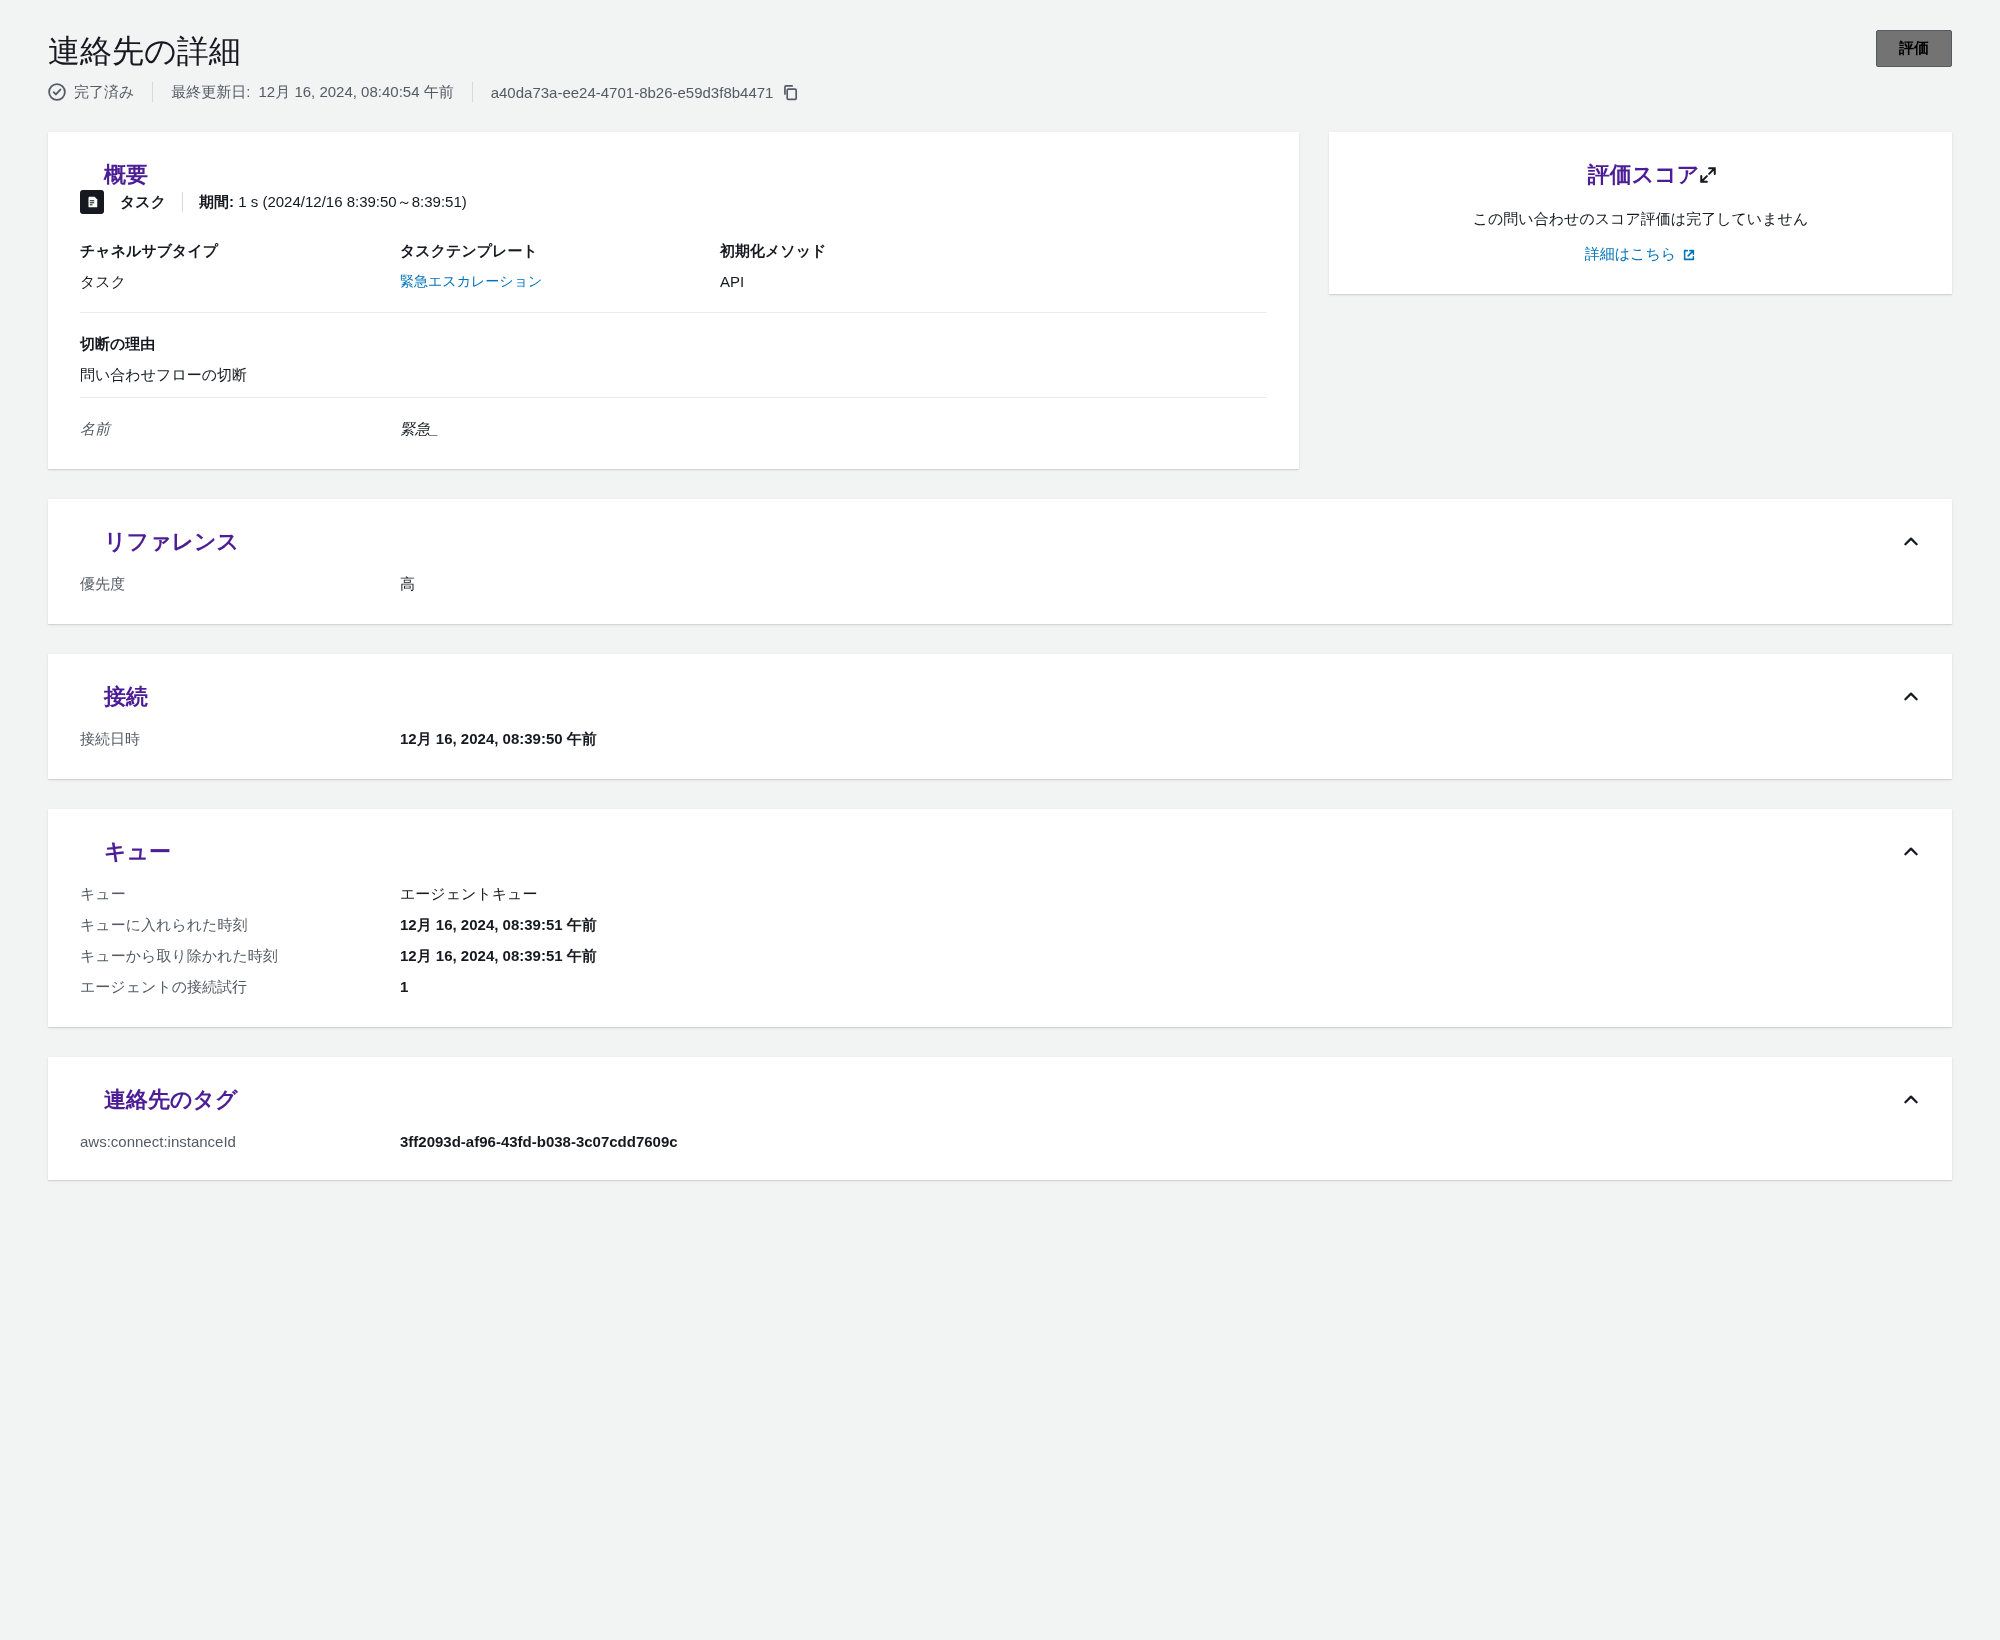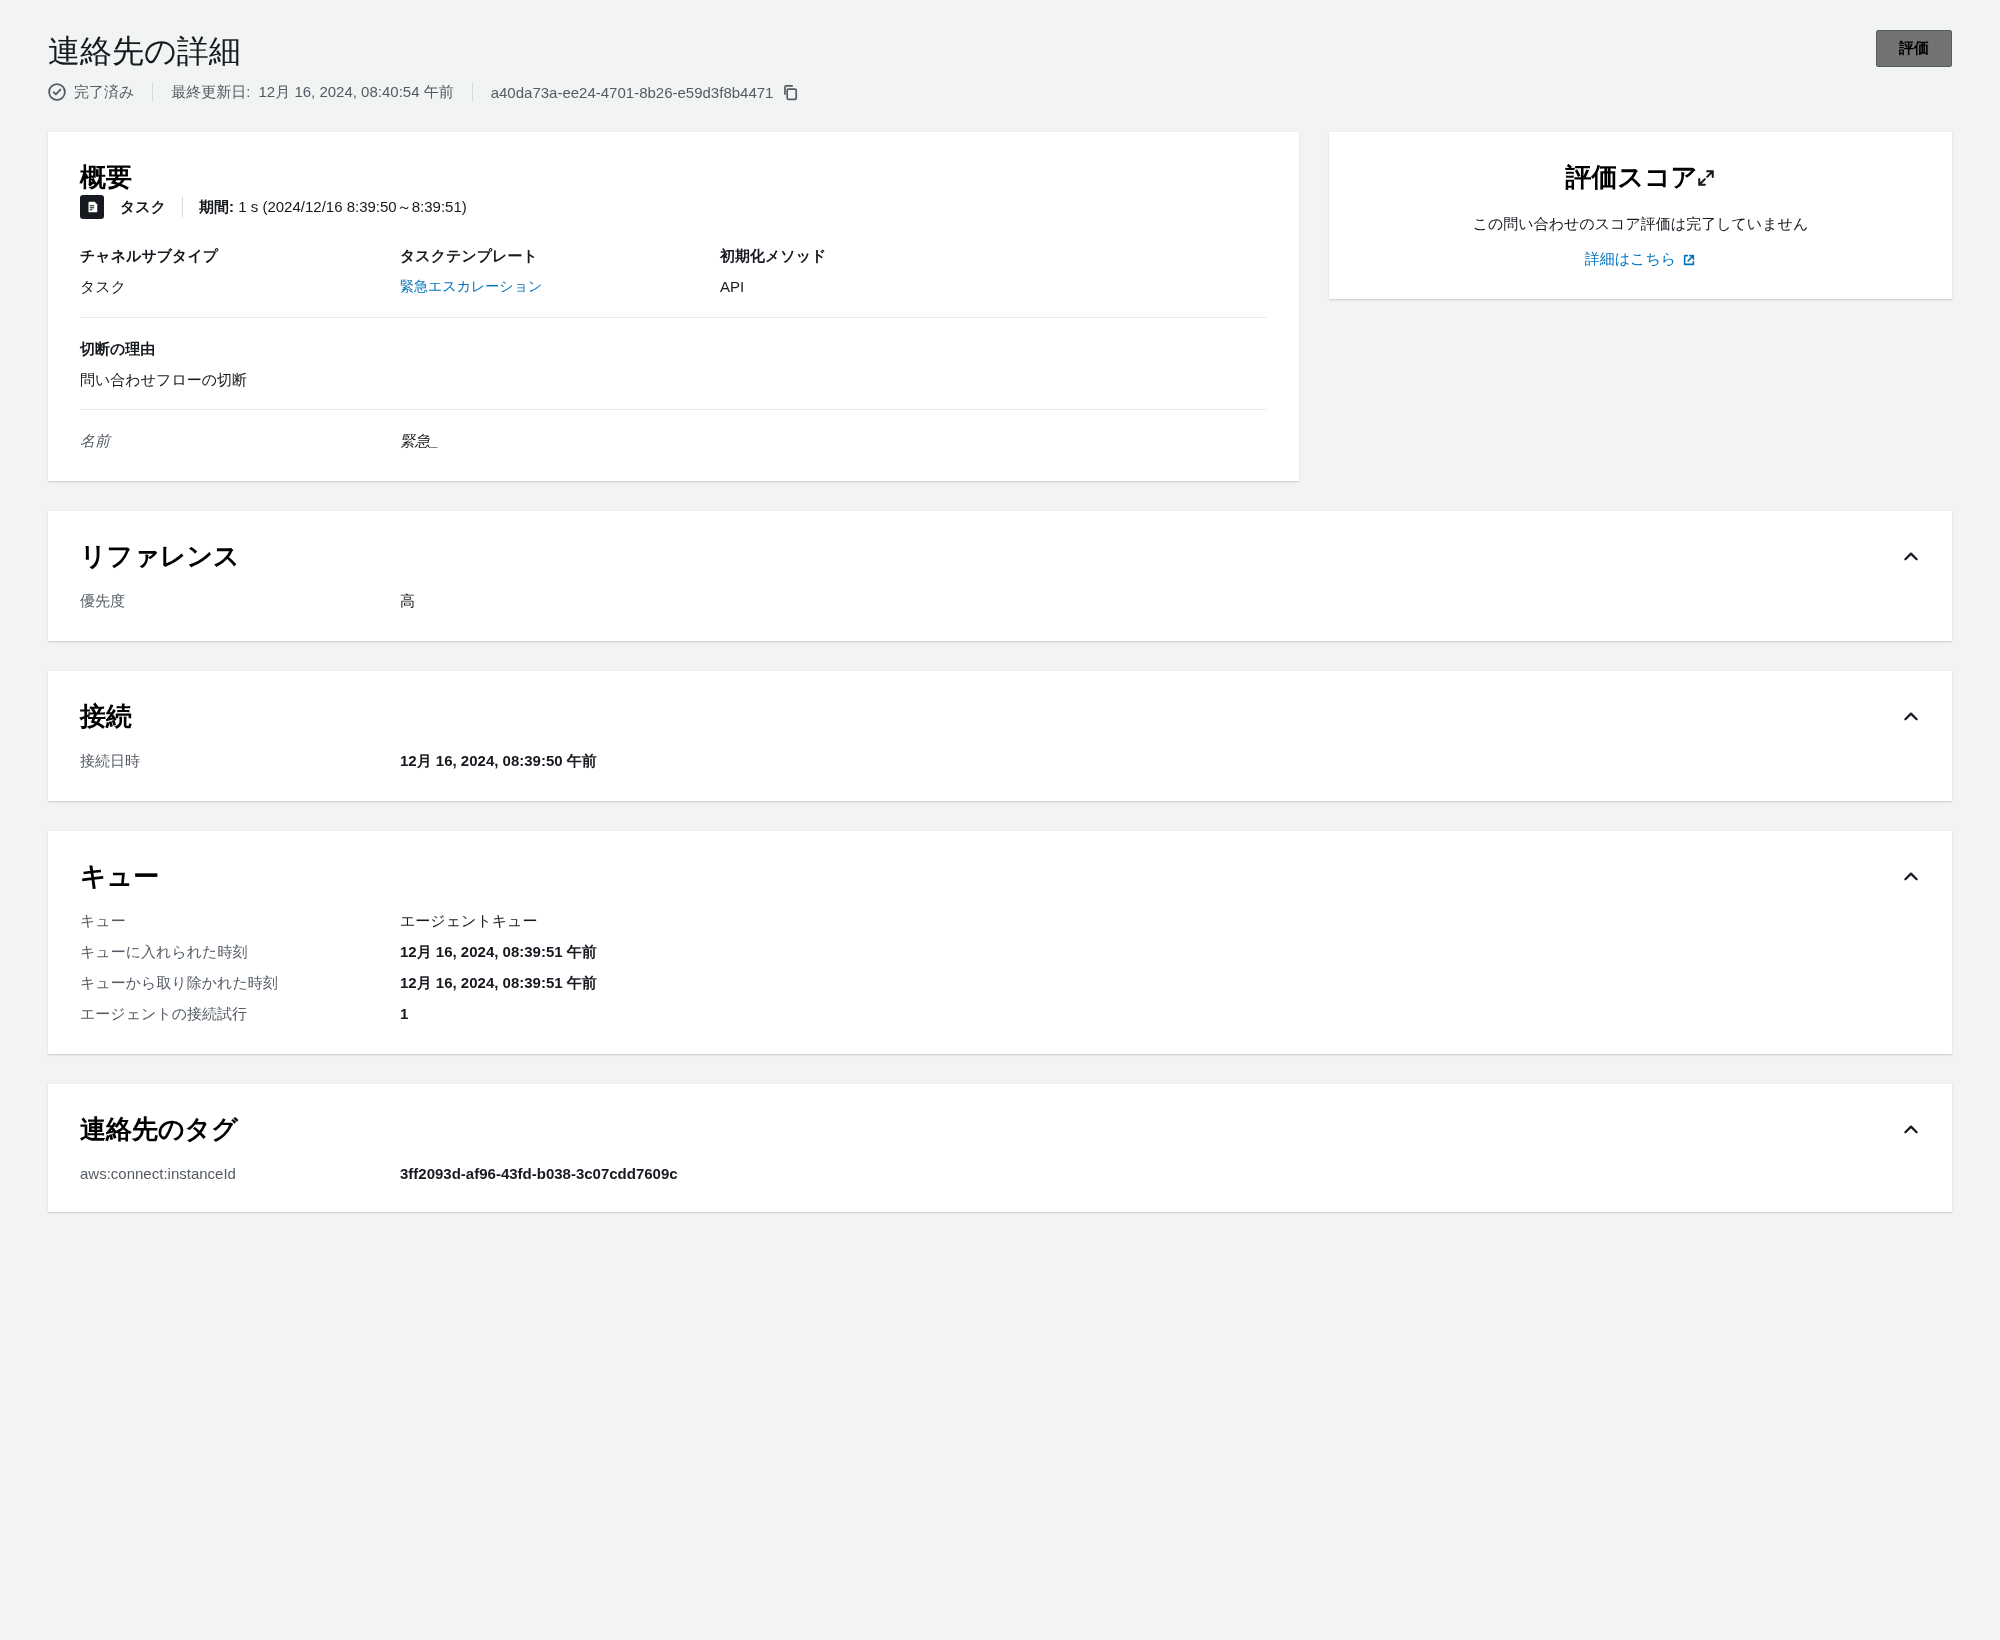--- a/index.html
+++ b/index.html
@@ -72,23 +72,24 @@
   }
   .panel:last-child { margin-bottom: 0; }
   .panel-body { padding: 28px 32px 30px 32px; }
   .panel-title-row {
     display: flex;
     justify-content: center;
     align-items: center;
     margin-bottom: 20px;
   }
   .panel-title {
-    font-size: 26px;
+    font-size: 22px;
     font-weight: 700;
-    color: #000000;
+    color: #4c1d95;
+    margin-left: 24px;
   }
   .expand-icon, .chevron-icon { cursor: pointer; color: #16191f; }
   .expand-icon svg, .chevron-icon svg { display: block; }
 
   
   .overview-top {
     display: flex;
     align-items: center;
     gap: 16px;
     font-size: 15px;
@@ -123,21 +124,21 @@
   }
   .og-col.c1 { flex: 0 0 300px; }
   .og-col.c2 { flex: 0 0 300px; }
   .og-col.c3 { flex: 1; }
   .og-label { font-weight: 700; font-size: 15px; }
   .og-value { font-size: 15px; color: #16191f; }
   .og-link { color: #0073bb; text-decoration: none; }
 
   .disconnect-block {
     border-bottom: 1px solid #eaeded;
-    padding-bottom: 19px;
+    padding-bottom: 12px;
     margin-bottom: 22px;
     display: flex;
     flex-direction: column;
     gap: 12px;
   }
 
   .kv-rows { display: flex; flex-direction: column; gap: 12px; }
   .kv-row { display: flex; font-size: 15px; font-style: italic; }
   .kv-key { flex: 0 0 320px; color: #545b64; }
   .kv-val { color: #16191f; font-weight: 700; }

